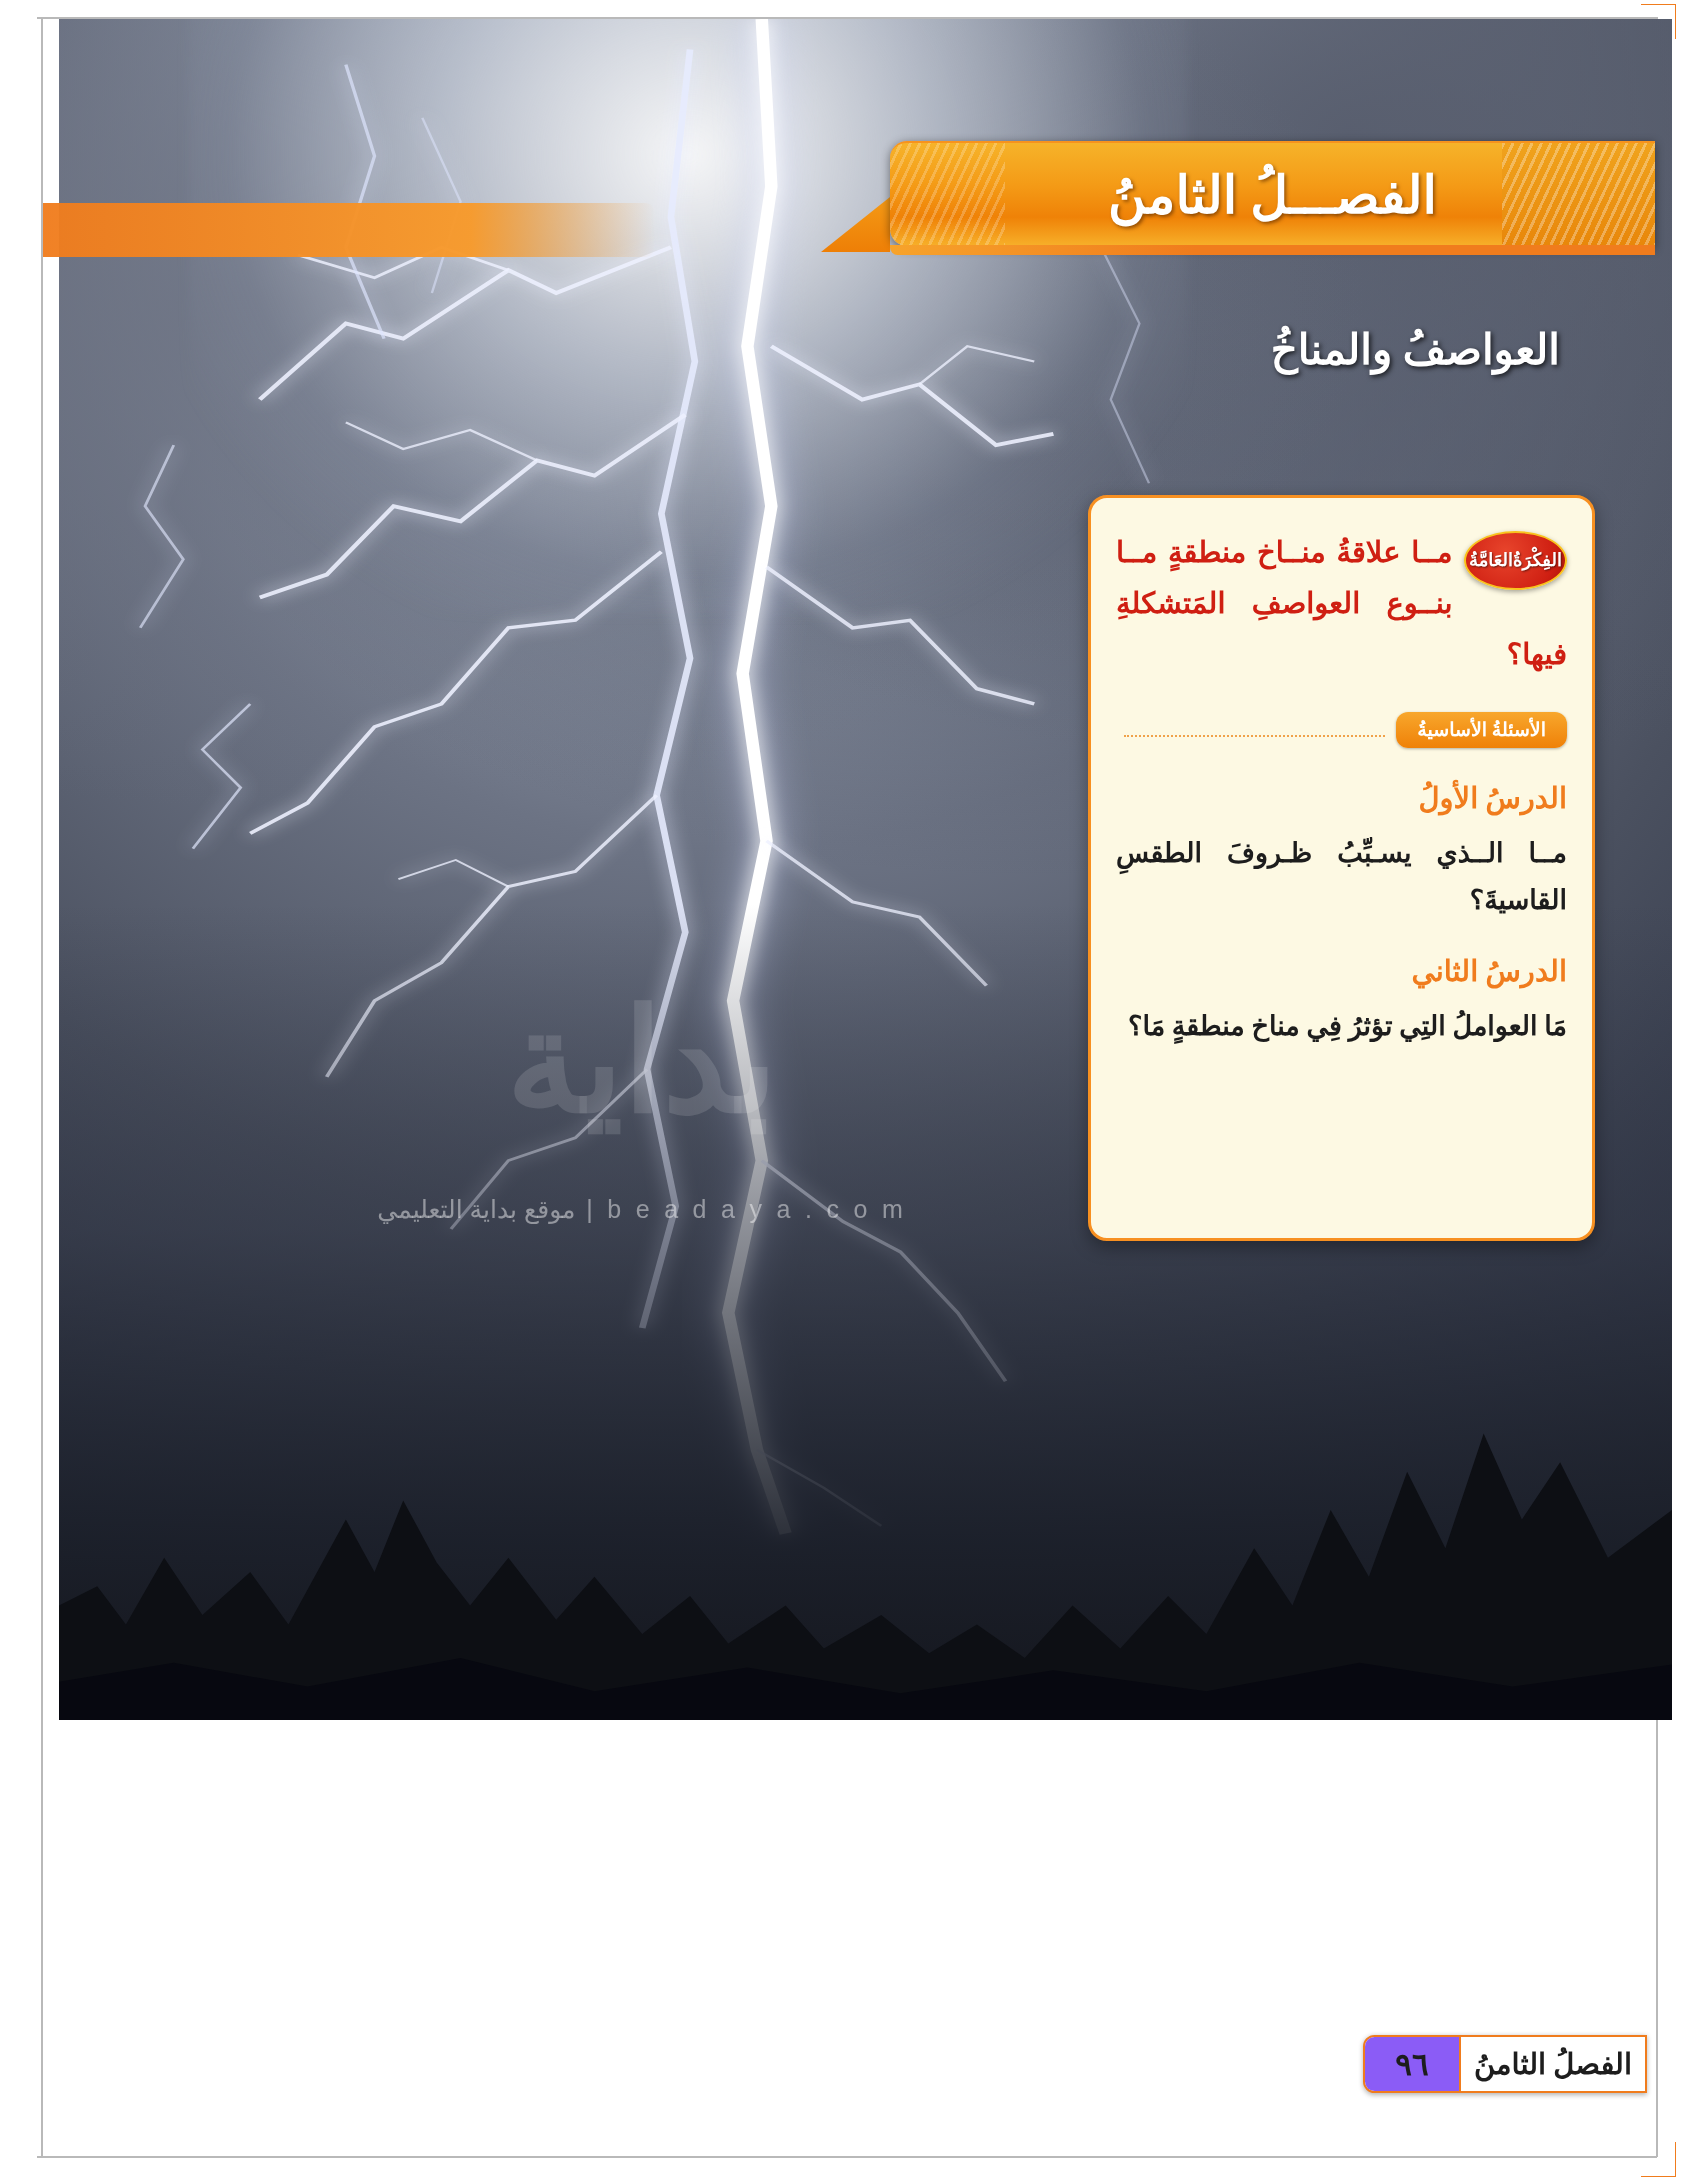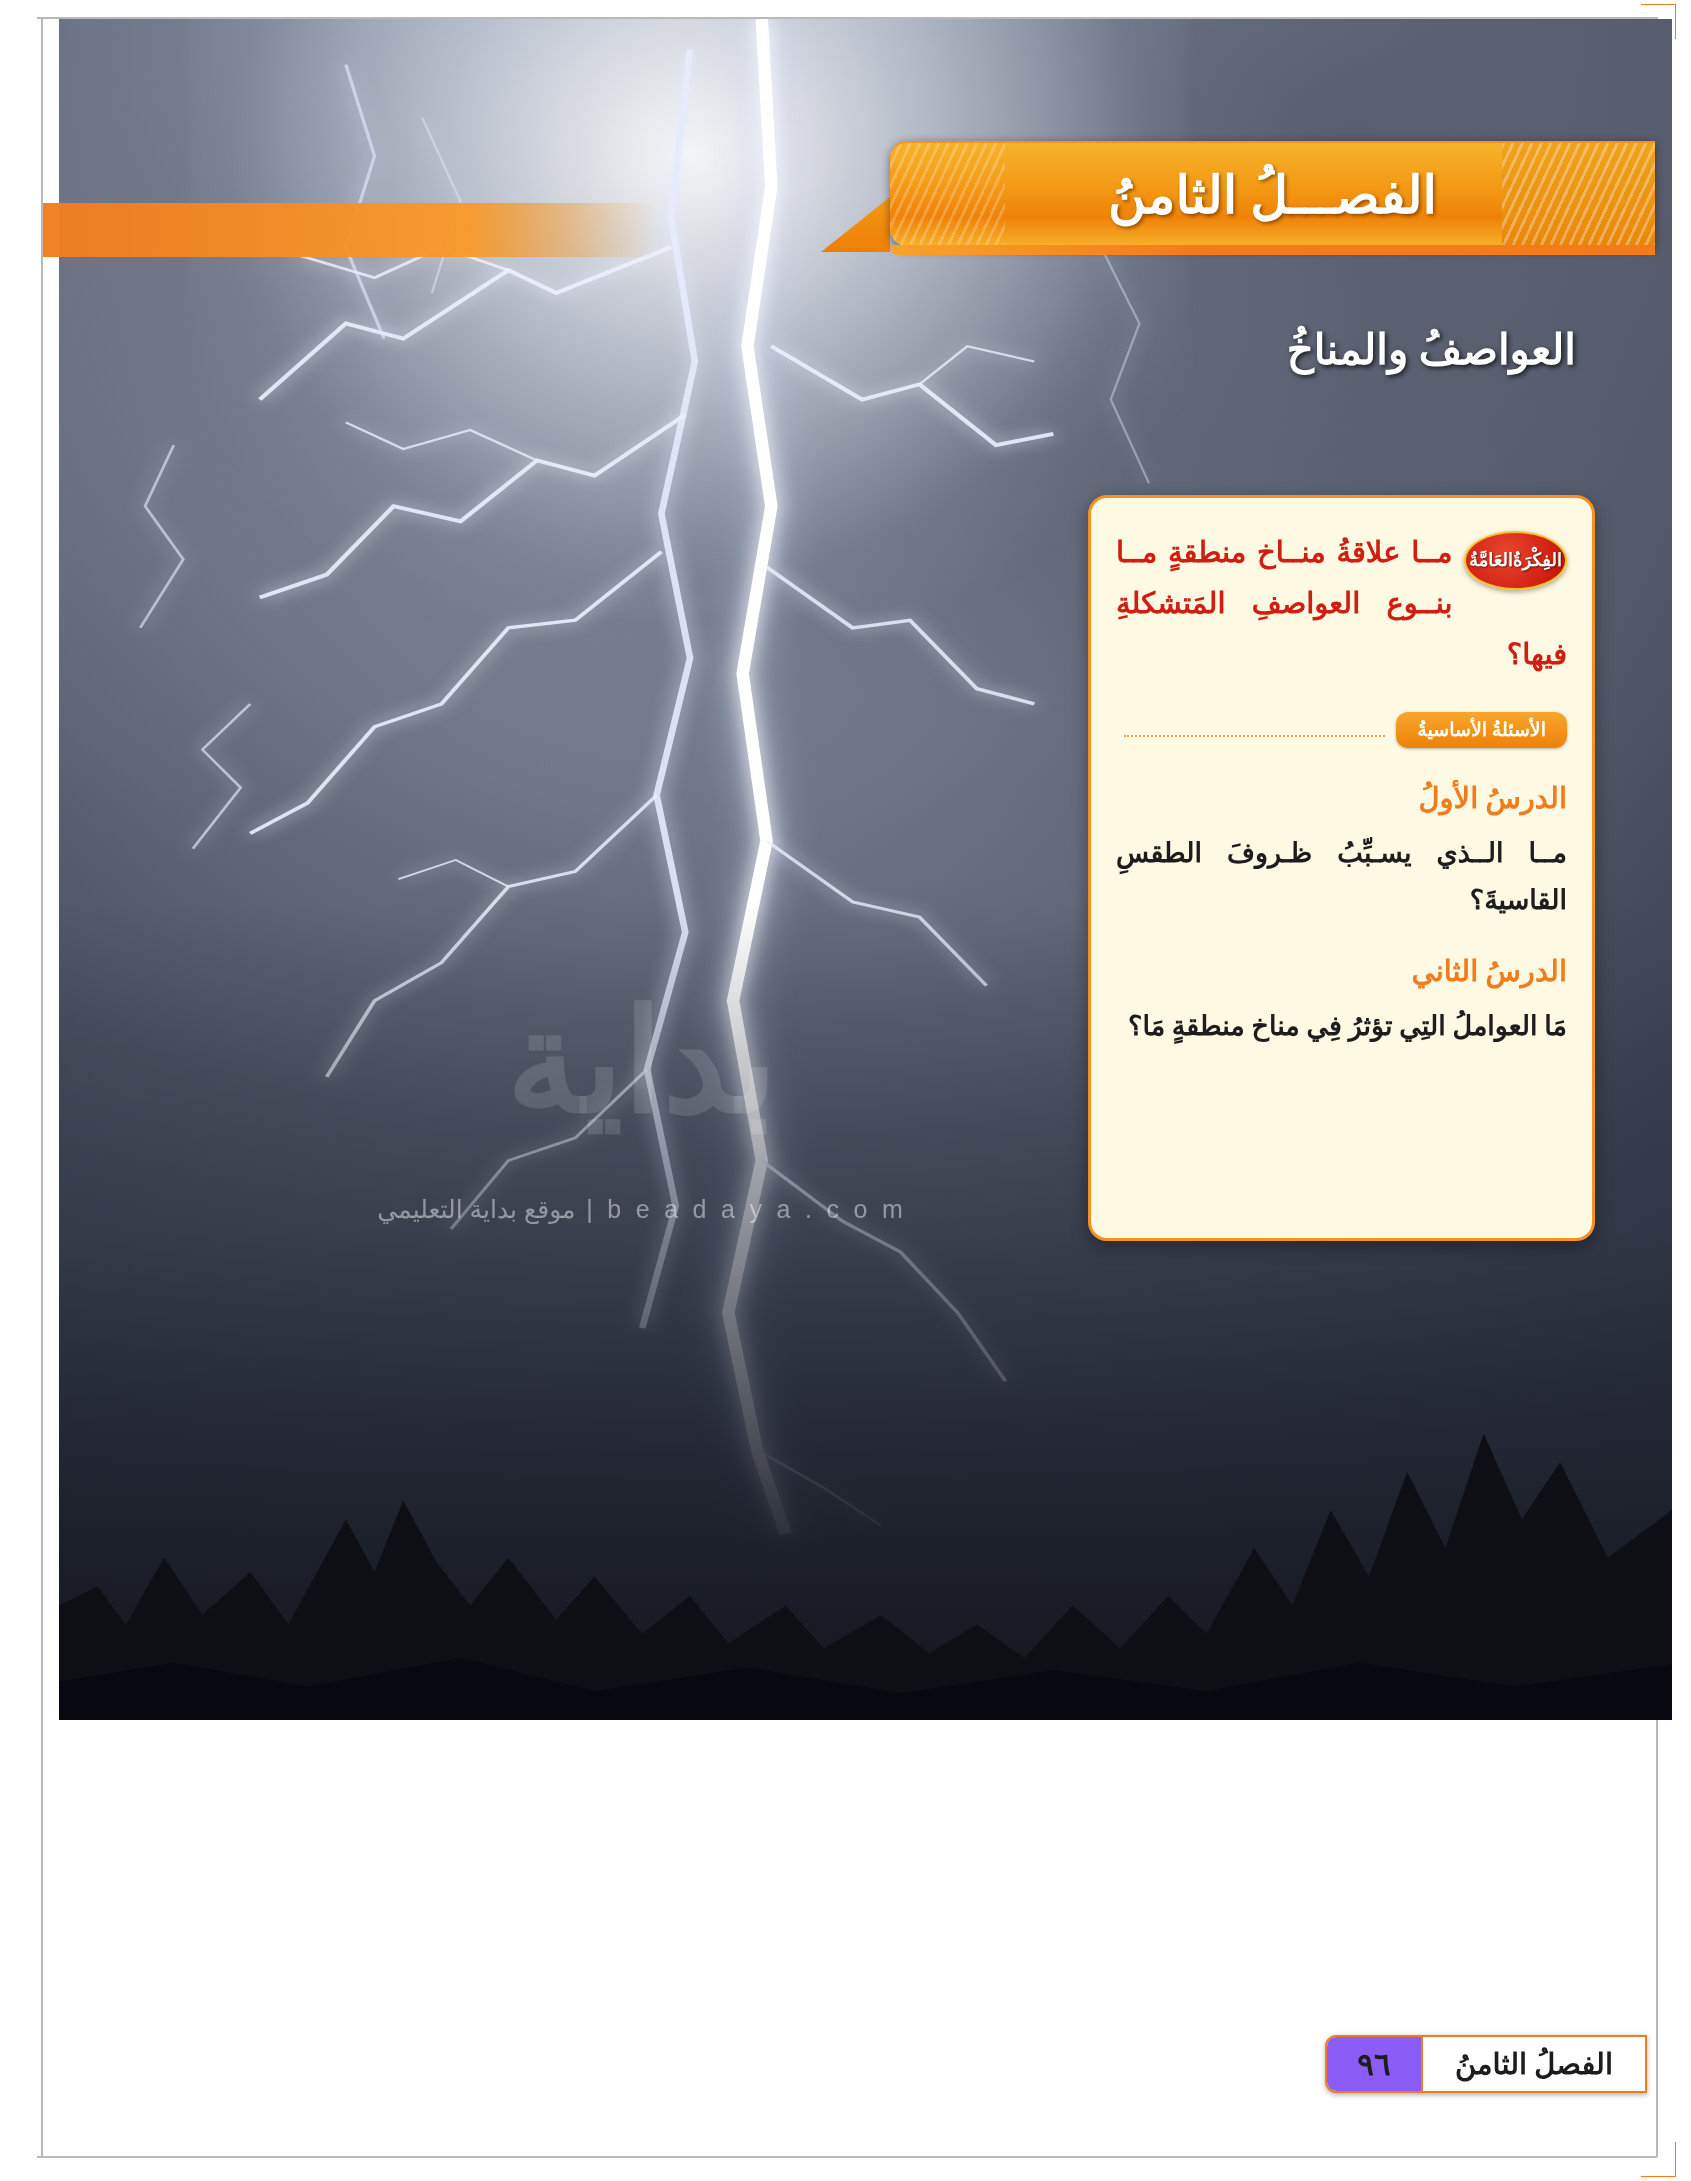--- a/index.html
+++ b/index.html
@@ -148,21 +148,21 @@
     justify-content: center;
     font-family: "Liberation Serif", serif;
     font-weight: bold;
     font-size: 52px;
     color: #ffffff;
     text-shadow: 1.9px 1.9px 3.8px rgba(120,60,0,0.75);
     letter-spacing: 1px;
   }
   .chapter-subtitle {
     position: absolute;
-    right: 115px;
+    right: 131px;
     top: 325px;
     font-family: "Liberation Serif", serif;
     font-weight: bold;
     font-size: 42px;
     color: #ffffff;
     text-shadow: 1.9px 1.9px 4.8px rgba(0,0,0,0.75);
     direction: rtl;
   }
 
   
@@ -301,21 +301,21 @@
     align-items: stretch;
     background: #ffffff;
     border: 2.9px solid #f07c1d;
     border-radius: 11.5px 0 0 11.5px;
     overflow: hidden;
     box-shadow: 0 1.9px 5.7px rgba(0,0,0,0.3);
   }
   .footer-label {
     display: flex;
     align-items: center;
-    padding: 0 32px;
+    padding: 0 13px;
     font-family: "Liberation Serif", serif;
     font-weight: bold;
     font-size: 29px;
     color: #1d1d1d;
     direction: rtl;
   }
   .footer-page {
     display: flex;
     align-items: center;
     justify-content: center;

